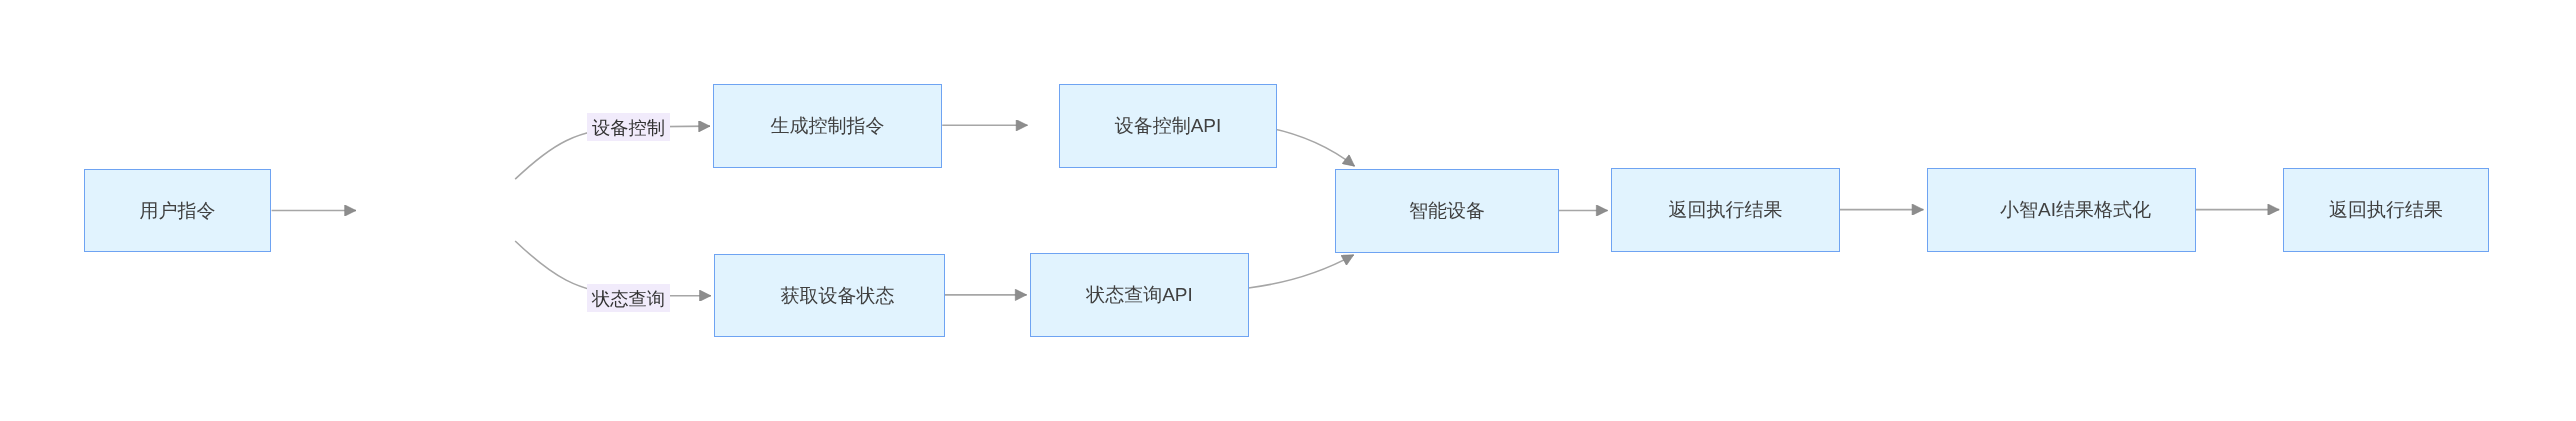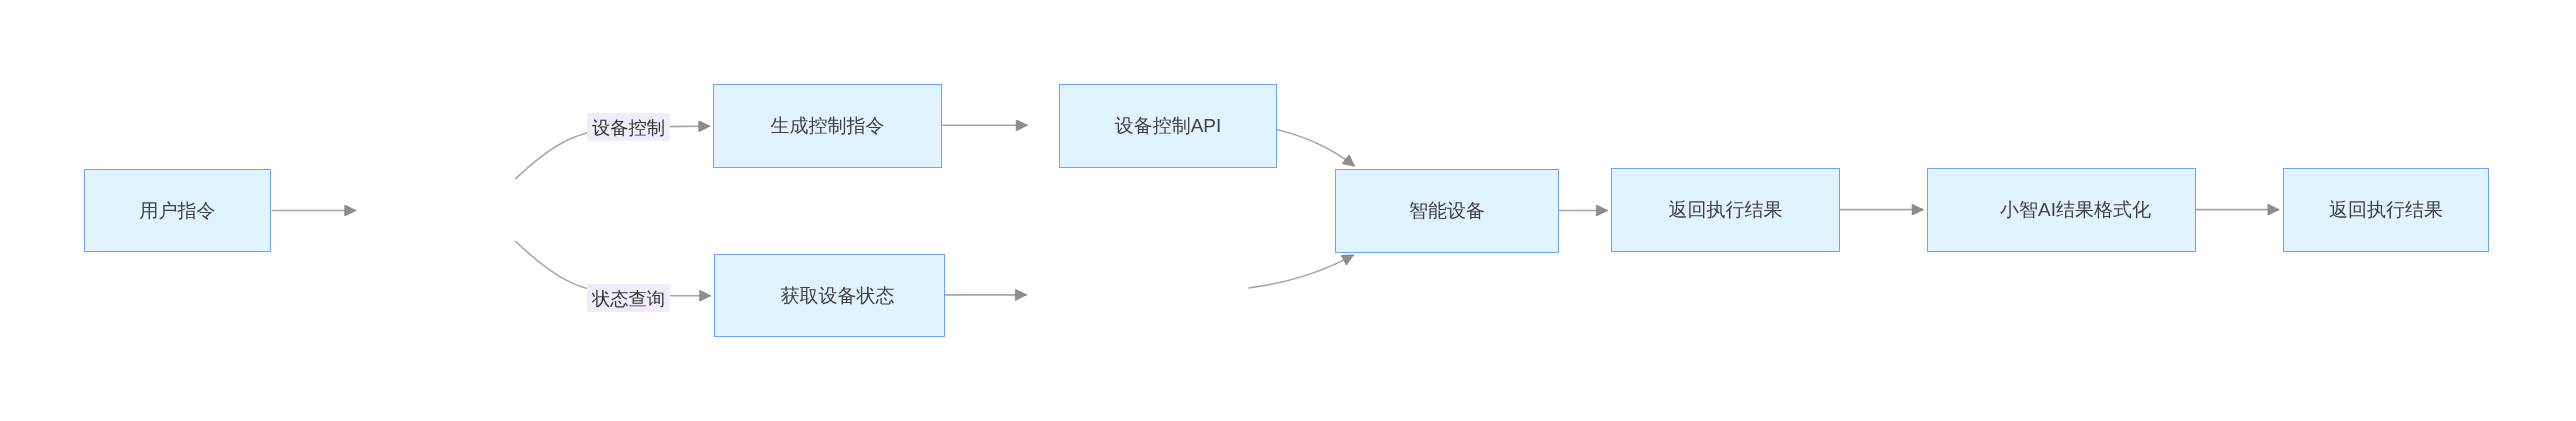--- a/index.html
+++ b/index.html
@@ -126,20 +126,23 @@
   </div>
 
   <div class="node rect" id="node-D">
     <span class="node-label">设备控制API</span>
   </div>
 
   <div class="node rect" id="node-E">
     <span class="node-label">获取设备状态</span>
   </div>
 
+  <div class="node rect" id="node-F">
+    <span class="node-label">状态查询API</span>
+  </div>
 
   <div class="node rect" id="node-G">
     <span class="node-label">智能设备</span>
   </div>
 
   <div class="node rect" id="node-H">
     <span class="node-label">返回执行结果</span>
   </div>
 
   <div class="node rect" id="node-I">

